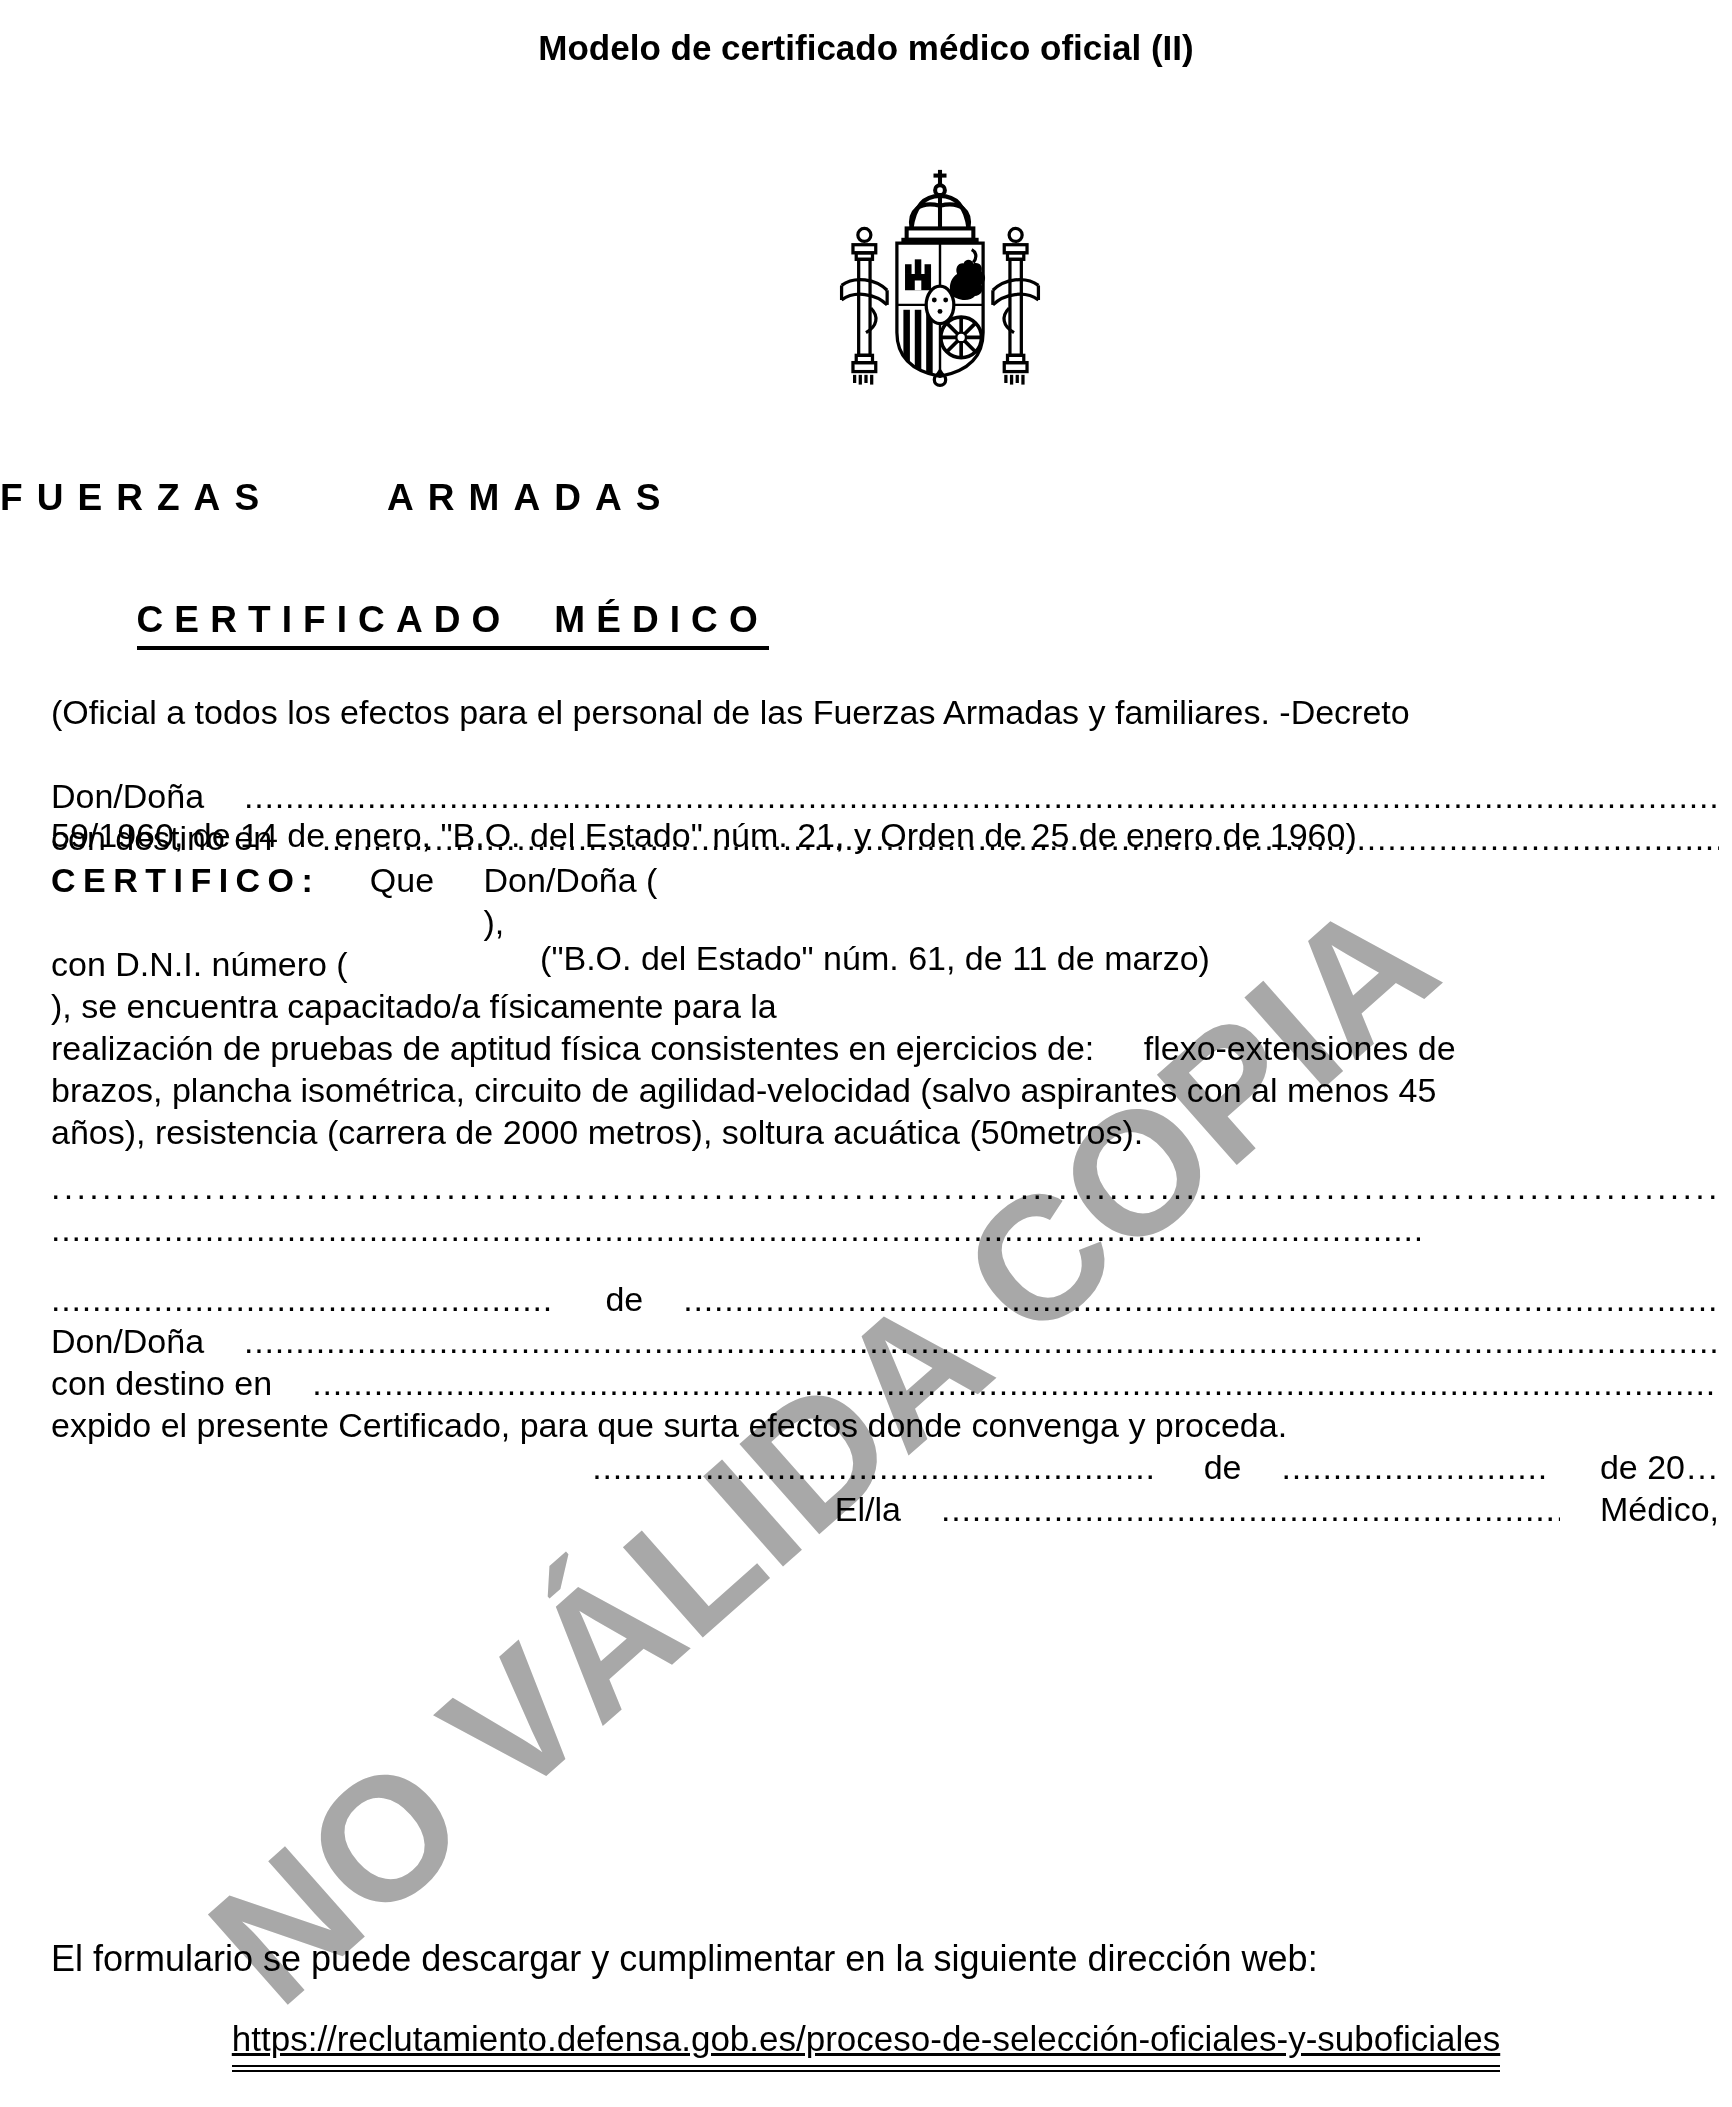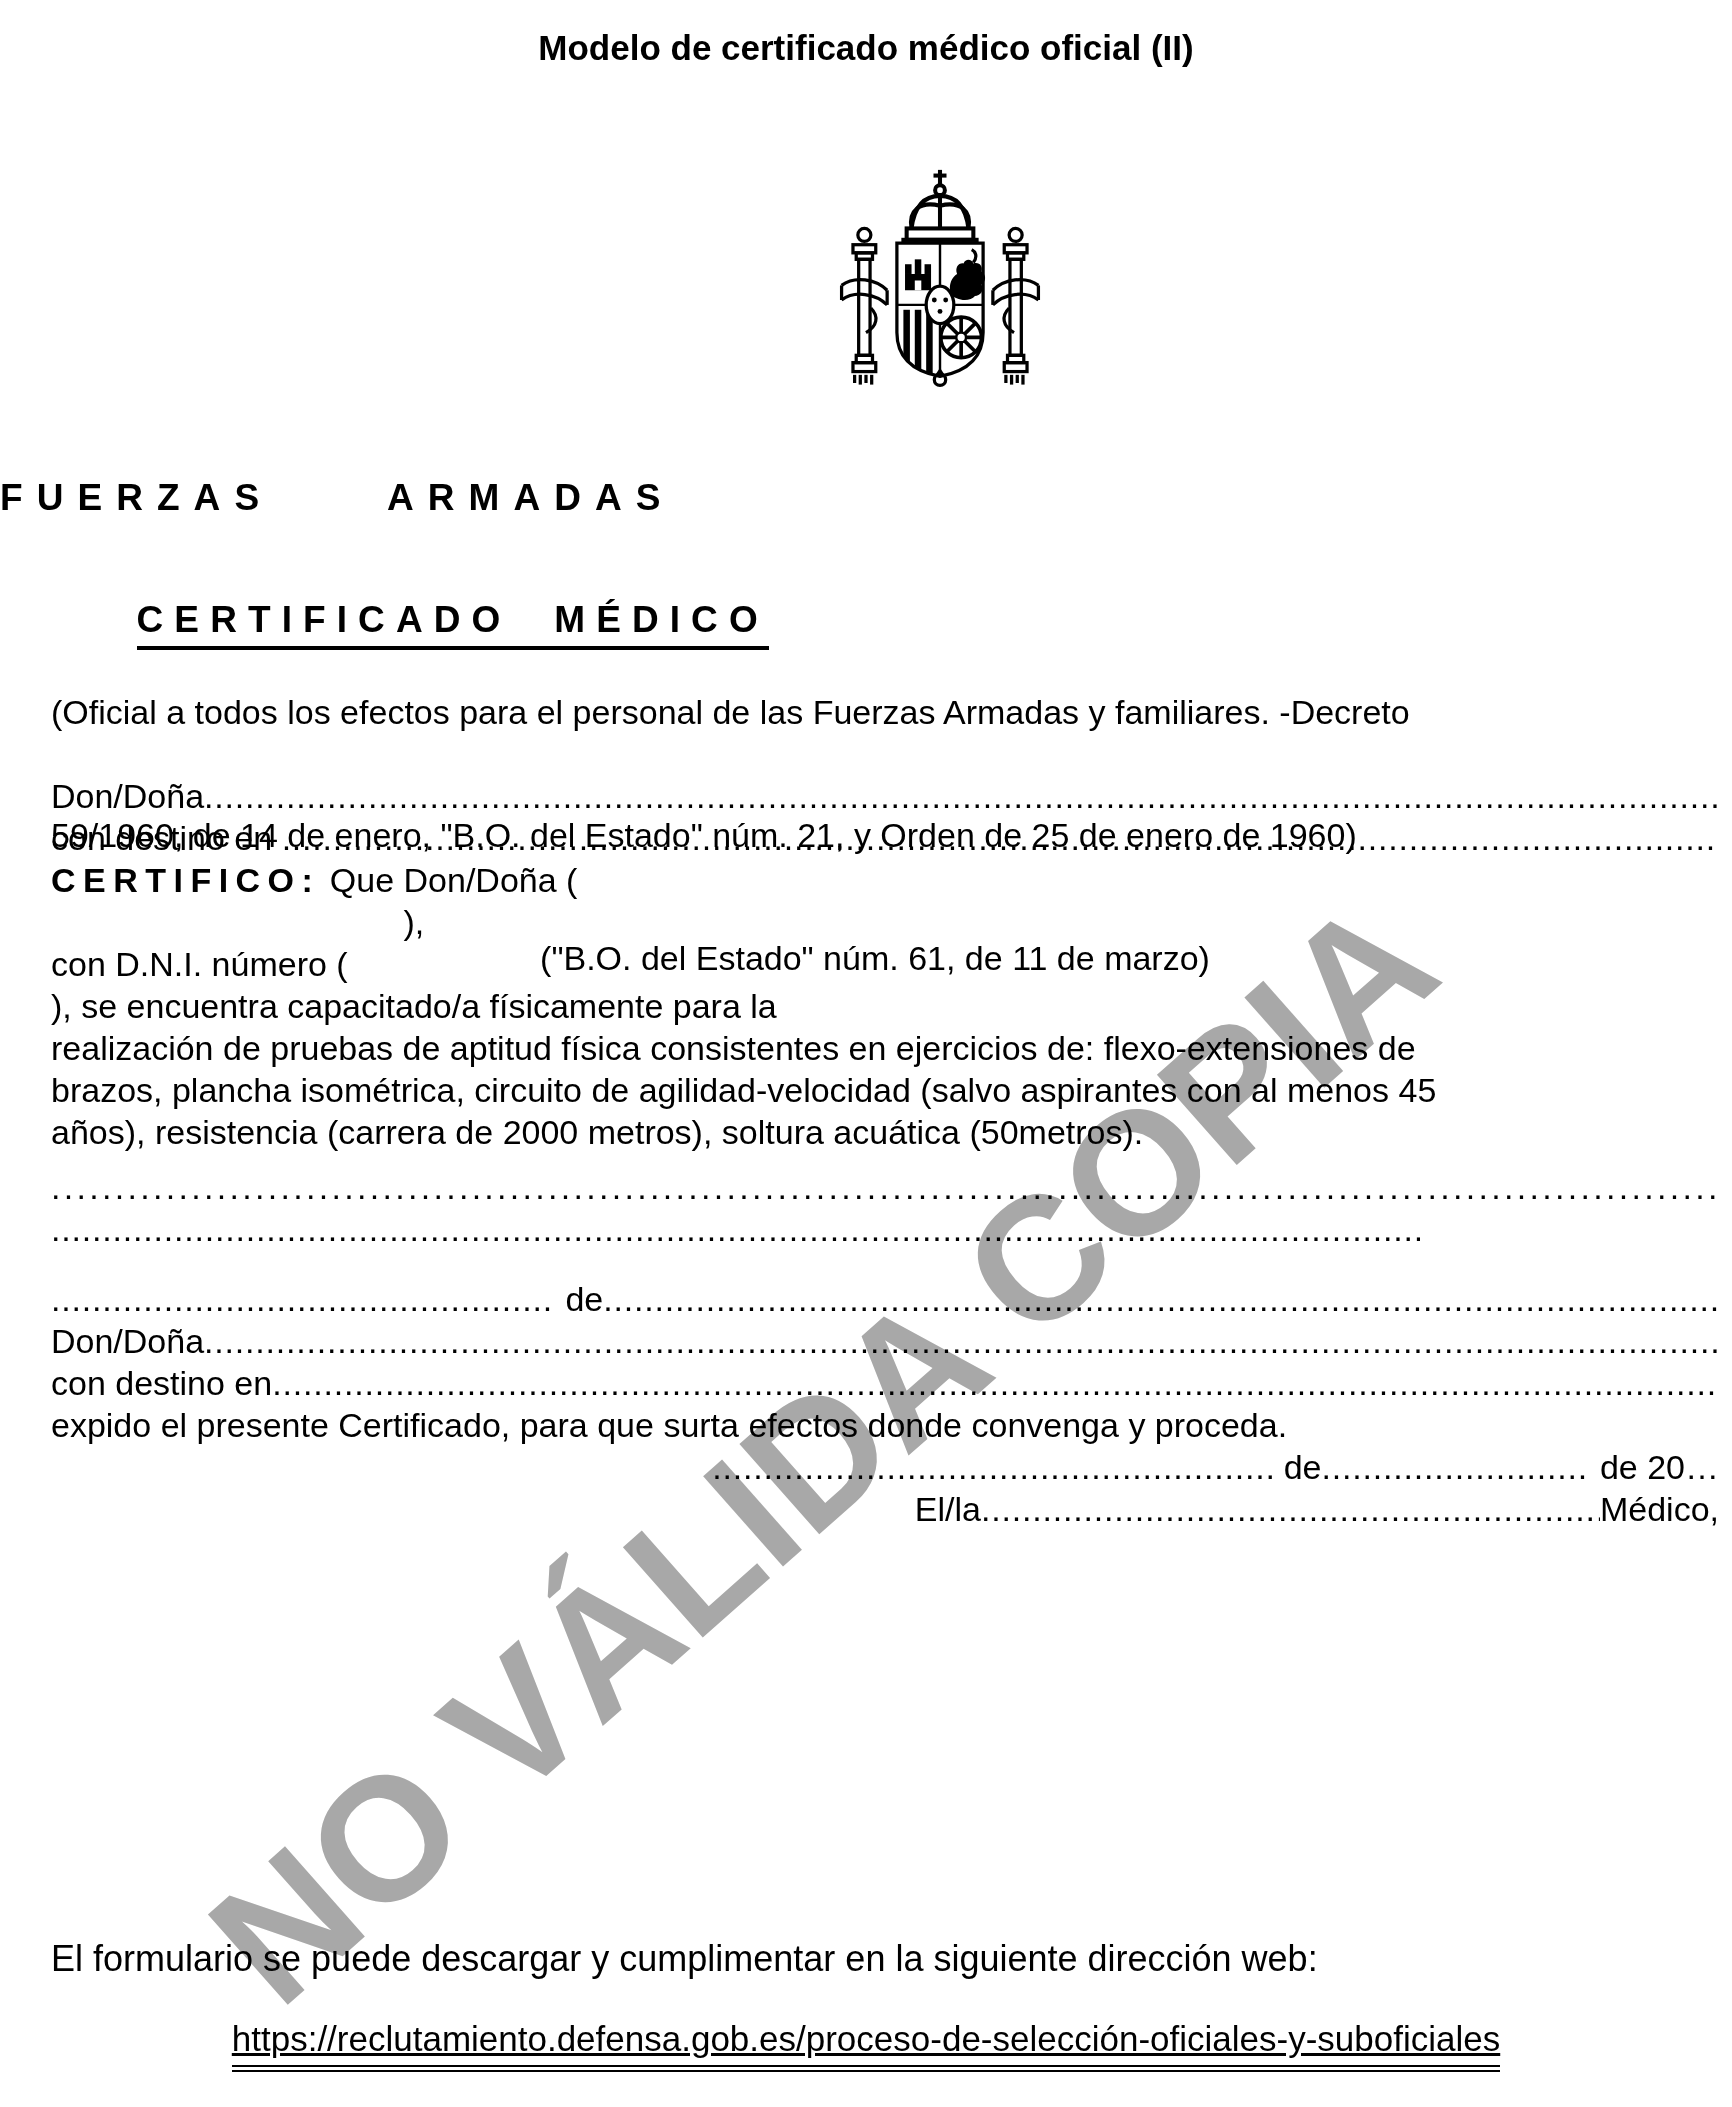--- a/index.html
+++ b/index.html
@@ -28,21 +28,21 @@
     font-weight:bold;font-size:37px;letter-spacing:0.30em;white-space:pre;
   }
   .cert-head .u{border-bottom:4.9px solid #000;padding-bottom:4.9px;display:inline-block;}
   .subtitle{
     top:610px;left:51px;right:33px;
     font-size:34px;line-height:41px;white-space:pre;
   }
   .sub-center{text-align:center;}
   
   .bodyform{top:775px;left:51px;right:13px;font-size:34px;line-height:42px;}
-  .line{display:flex;align-items:baseline;white-space:pre;overflow:hidden;}
+  .line{display:flex;align-items:baseline;white-space:pre;overflow:hidden;gap:40px;}
   .line > span{white-space:pre;}
   .dots{flex:1 1 auto;min-width:0;overflow:hidden;letter-spacing:0.8px;}
   .dots-wide{letter-spacing:3.3px;}
   .dots-partial{flex:0 0 1369px;max-width:1369px;}
   .dots-mid{flex:0 0 505px;max-width:505px;}
   .dots-d1{flex:0 0 562px;max-width:562px;}
   .dots-d2{flex:0 0 269px;max-width:269px;}
   .dots-sig{flex:0 0 619px;max-width:619px;}
   .bold-sp{font-weight:bold;letter-spacing:0.22em;}
   .ul{border-bottom:4.1px solid #000;padding-bottom:0.8px;margin-bottom:-4.9px;flex-direction:column;}

